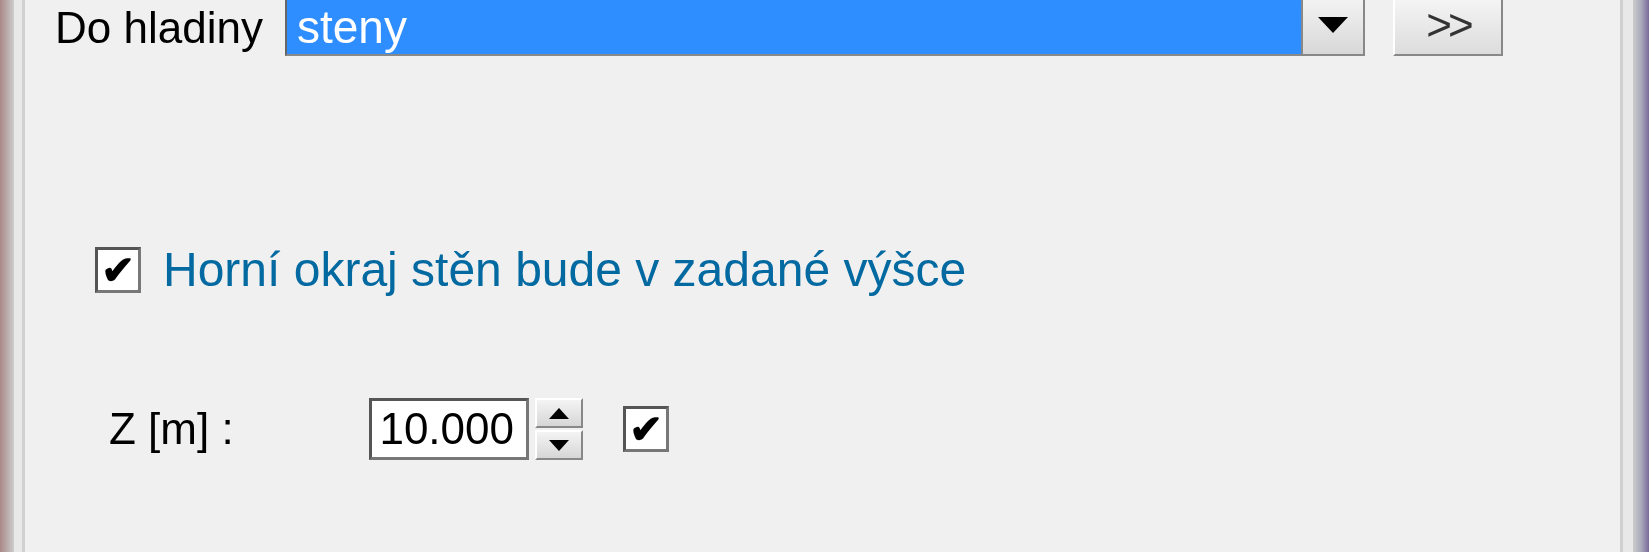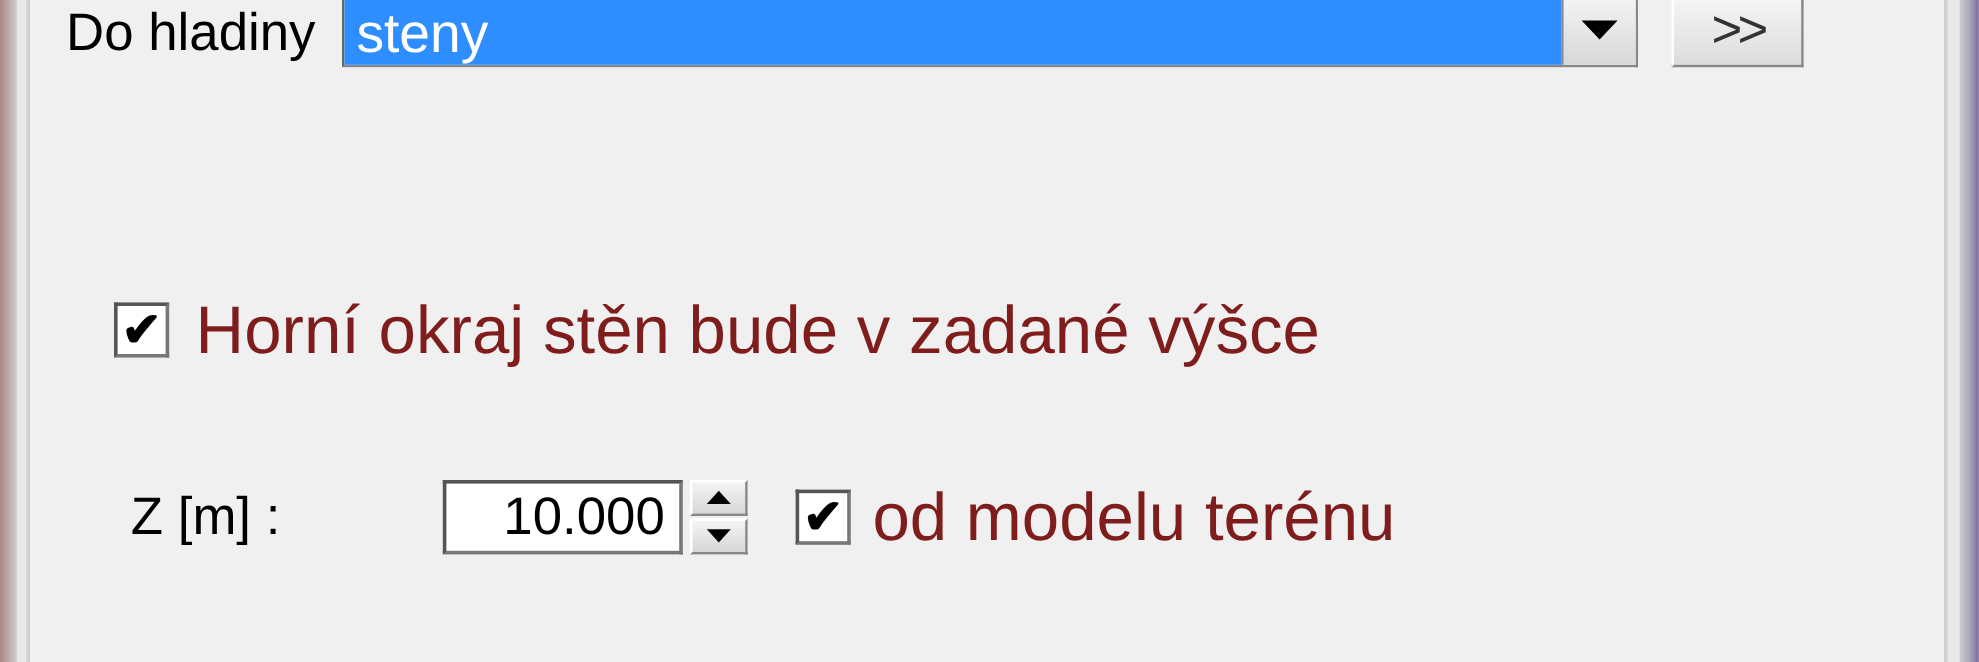--- a/index.html
+++ b/index.html
@@ -119,22 +119,22 @@
       justify-content: center;
       flex-shrink: 0;
     }
     .checkmark {
       font-size: 40px;
       line-height: 1;
       color: #000;
       font-weight: bold;
     }
     .chk-label {
-      font-size: 56px;
-      color: #7f1d1d;
+      font-size: 48px;
+      color: #0369a1;
     }
 
     
     .row-z {
       position: absolute;
       left: 64px;
       top: 398px;
       display: flex;
       align-items: center;
       gap: 0;
@@ -143,21 +143,21 @@
       font-size: 44px;
       color: #000;
       width: 260px;
       margin-left: 20px;
     }
     .spinner {
       display: flex;
       height: 62px;
     }
     .spinner-input {
-      width: 200px;
+      width: 160px;
       border: 3px solid #777;
       border-top-color: #555;
       border-left-color: #555;
       background: #fff;
       font-size: 44px;
       text-align: right;
       padding-right: 12px;
       line-height: 56px;
     }
     .spinner-btns {
@@ -227,16 +227,15 @@
           <div class="tri-up"></div>
         </div>
         <div class="spin-btn">
           <div class="tri-down"></div>
         </div>
       </div>
     </div>
     <div class="checkbox">
       <span class="checkmark">✔</span>
     </div>
-    <div class="chk-label">od modelu terénu</div>
   </div>
 
 </div>
 
 </body></html>

